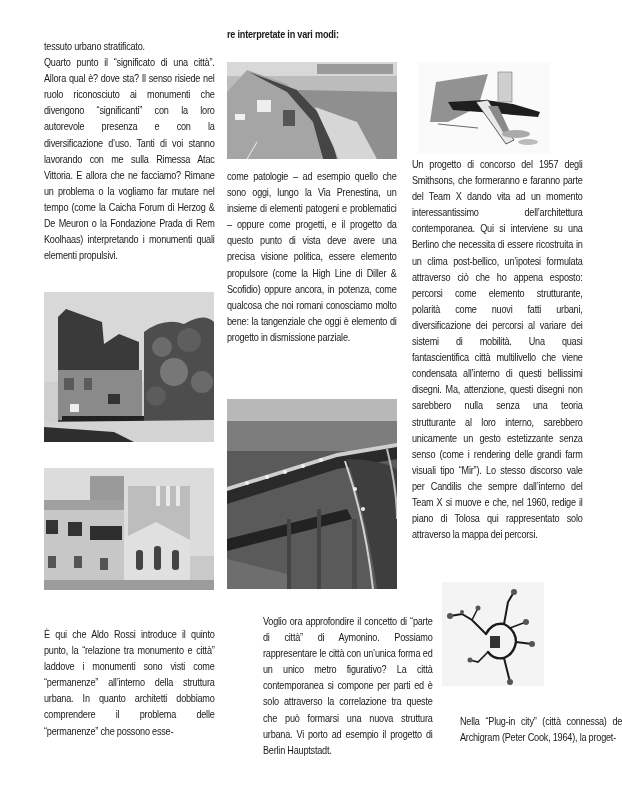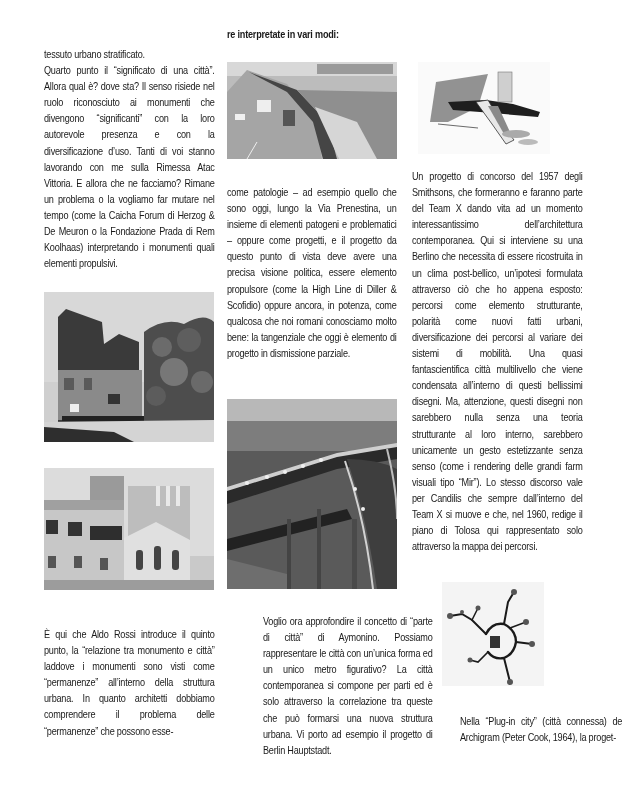--- a/index.html
+++ b/index.html
@@ -6,21 +6,21 @@
   body { width:622px; height:799px; position:relative; overflow:hidden; font-family:"Liberation Sans Narrow","Liberation Sans", sans-serif; color:#1a1a1a; }
   .col { position:absolute; font-size:10.6px; line-height:16.1px; letter-spacing:-0.25px; text-align:justify; }
   .col p { margin:0; }
   .txt { transform:scaleX(0.86); transform-origin:left top; width:116%; }
   .img { position:absolute; overflow:hidden; }
   .img svg { display:block; width:100%; height:100%; }
 </style>
 </head>
 <body>
 
-<div class="col" style="left:44px; top:38px; width:171px;margin-top:8px;">
+<div class="col" style="left:44px; top:38px; width:171px;">
   <div class="txt">
     <p style="text-align:left">tessuto urbano stratificato.</p>
     <p>Quarto punto il “significato di una città”. Allora qual è? dove sta? Il senso risiede nel ruolo riconosciuto ai monumenti che divengono “significanti” con la loro autorevole presenza e con la diversificazione d’uso. Tanti di voi stanno lavorando con me sulla Rimessa Atac Vittoria. E allora che ne facciamo? Rimane un problema o la vogliamo far mutare nel tempo (come la Caicha Forum di Herzog &amp; De Meuron o la Fondazione Prada di Rem Koolhaas) interpretando i monumenti quali elementi propulsivi.</p>
   </div>
 </div>
 
 <div class="img" style="left:44px; top:292px; width:170px; height:150px; background:#c9c9c9;">
   <svg viewBox="0 0 170 150" preserveAspectRatio="none">
     <rect x="0" y="0" width="170" height="150" fill="#cfcfcf"></rect>
     <rect x="0" y="0" width="170" height="90" fill="#d8d8d8"></rect>
@@ -88,21 +88,21 @@
     <polygon points="22,10 70,28 100,60 110,97 96,97 86,60 60,30" fill="#454545"></polygon>
     <polygon points="70,28 170,30 170,97 112,97 100,60" fill="#8f8f8f"></polygon>
     <polygon points="88,45 130,60 150,97 112,97" fill="#d6d6d6"></polygon>
     <rect x="30" y="38" width="14" height="12" fill="#eee"></rect>
     <rect x="56" y="48" width="12" height="16" fill="#555"></rect>
     <rect x="8" y="52" width="10" height="6" fill="#f0f0f0"></rect>
     <line x1="20" y1="97" x2="30" y2="80" stroke="#eee" stroke-width="1"></line>
   </svg>
 </div>
 
-<div class="col" style="left:227px; top:168px; width:170px;margin-top:16px;">
+<div class="col" style="left:227px; top:168px; width:170px;">
   <div class="txt">
     <p>come patologie – ad esempio quello che sono oggi, lungo la Via Prenestina, un insieme di elementi patogeni e problematici – oppure come progetti, e il progetto da questo punto di vista deve avere una precisa visione politica, essere elemento propulsore (come la High Line di Diller &amp; Scofidio) oppure ancora, in potenza, come qualcosa che noi romani conosciamo molto bene: la tangenziale che oggi è elemento di progetto in dismissione parziale.</p>
   </div>
 </div>
 
 <div class="img" style="left:227px; top:399px; width:170px; height:190px;">
   <svg viewBox="0 0 170 190" preserveAspectRatio="none">
     <rect width="170" height="190" fill="#5a5a5a"></rect>
     <rect x="0" y="0" width="170" height="22" fill="#b8b8b8"></rect>
     <rect x="0" y="22" width="170" height="30" fill="#7d7d7d"></rect>
@@ -141,21 +141,21 @@
     <polygon points="30,40 68,38 95,42 122,50 120,55 62,50 35,48" fill="#1e1e1e"></polygon>
     <rect x="80" y="10" width="14" height="30" fill="#cfcfcf" stroke="#777" stroke-width="0.6"></rect>
     <polygon points="58,40 70,38 84,62 96,78 88,82 74,62" fill="#e8e8e8" stroke="#333" stroke-width="0.8"></polygon>
     <polygon points="70,44 80,44 92,70 86,72" fill="#8a8a8a"></polygon>
     <ellipse cx="98" cy="72" rx="14" ry="4" fill="#aaa"></ellipse>
     <ellipse cx="110" cy="80" rx="10" ry="3" fill="#bbb"></ellipse>
     <line x1="20" y1="62" x2="60" y2="66" stroke="#444" stroke-width="0.8"></line>
   </svg>
 </div>
 
-<div class="col" style="left:412px; top:168px; width:171px;">
+<div class="col" style="left:412px; top:156px; width:171px;">
   <div class="txt">
     <p>Un progetto di concorso del 1957 degli Smithsons, che formeranno e faranno parte del Team X dando vita ad un momento interessantissimo dell’architettura contemporanea. Qui si interviene su una Berlino che necessita di essere ricostruita in un clima post-bellico, un’ipotesi formulata attraverso ciò che ho appena esposto: percorsi come elemento strutturante, polarità come nuovi fatti urbani, diversificazione dei percorsi al variare dei sistemi di mobilità. Una quasi fantascientifica città multilivello che viene condensata all’interno di questi bellissimi disegni. Ma, attenzione, questi disegni non sarebbero nulla senza una teoria strutturante al loro interno, sarebbero unicamente un gesto estetizzante senza senso (come i rendering delle grandi farm visuali tipo “Mir”). Lo stesso discorso vale per Candilis che sempre dall’interno del Team X si muove e che, nel 1960, redige il piano di Tolosa qui rappresentato solo attraverso la mappa dei percorsi.</p>
   </div>
 </div>
 
 <div class="img" style="left:442px; top:582px; width:102px; height:104px;">
   <svg viewBox="0 0 102 104" preserveAspectRatio="none">
     <rect width="102" height="104" fill="#f4f4f4"></rect>
     <g stroke="#1a1a1a" fill="none" stroke-linecap="round">
       <path d="M44 52 Q50 40 62 42 Q74 48 74 60 Q72 72 62 76 Q52 78 46 70" stroke-width="2.4"></path>

